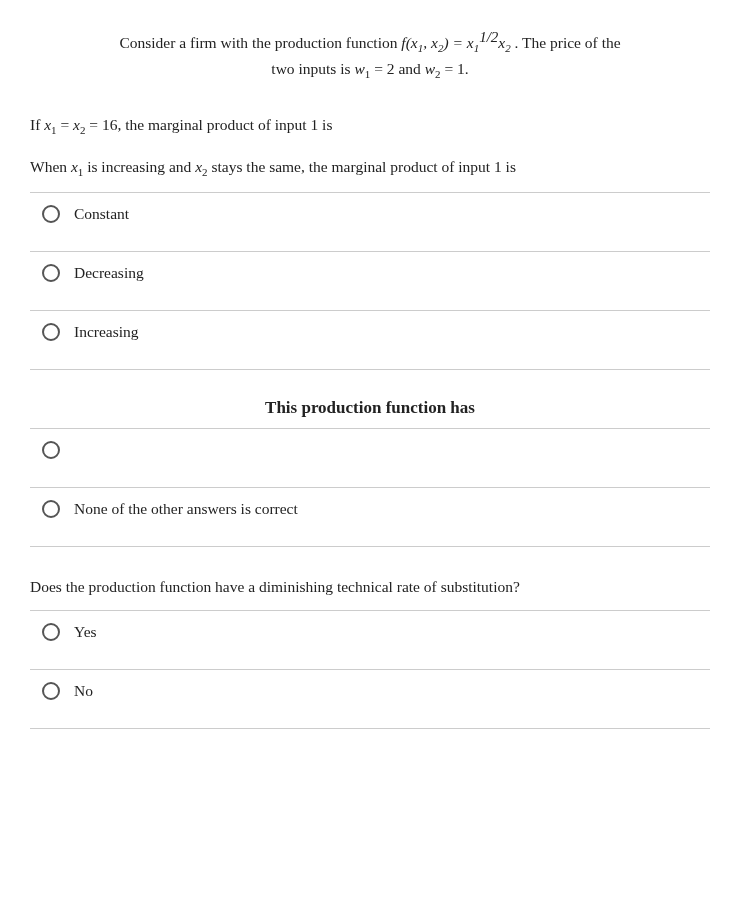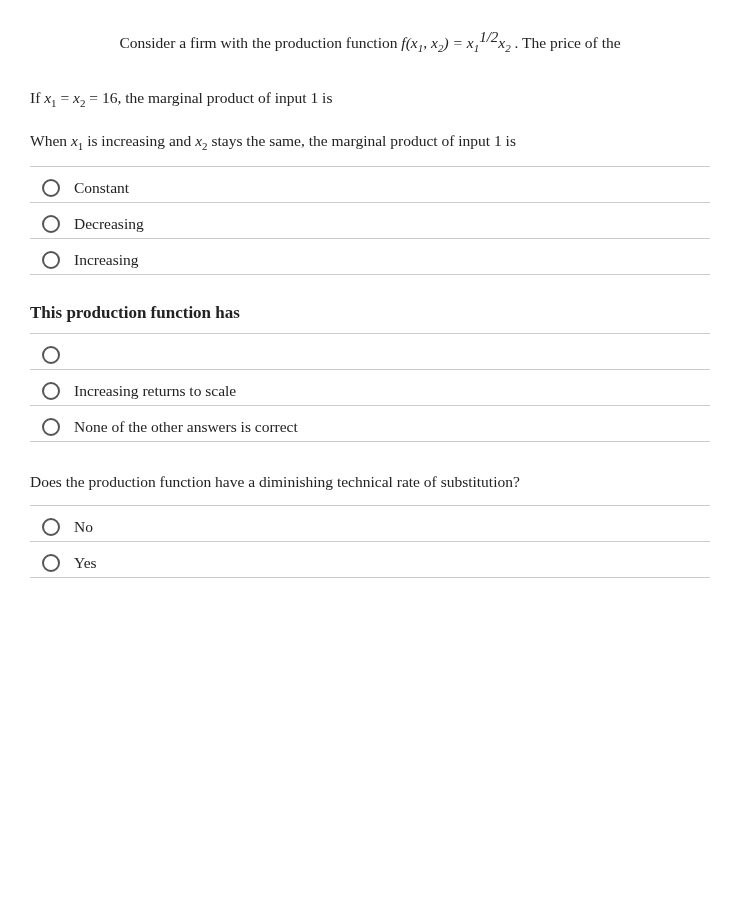--- a/index.html
+++ b/index.html
@@ -37,21 +37,21 @@
       font-size: 17px;
       font-weight: bold;
       margin: 22px 0 10px 0;
     }
     .radio-group {
       margin-bottom: 0;
     }
     .radio-option {
       display: flex;
       align-items: center;
-      padding: 12px 8px 5px 12px;
+      padding: 12px 8px 28px 12px;
       border-bottom: 1px solid #ccc;
       font-size: 15.5px;
       cursor: pointer;
     }
     .radio-option:first-child {
       border-top: 1px solid #ccc;
     }
     .radio-circle {
       width: 18px;
       height: 18px;
@@ -83,20 +83,23 @@
 <body>
 
 <div class="intro-text">
   <div>
     Consider a firm with the production function
     <span class="math">
       <i>f</i>(<i>x</i><sub>1</sub>, <i>x</i><sub>2</sub>) = <i>x</i><sub>1</sub><sup>1/2</sup><i>x</i><sub>2</sub>
     </span>.
     The price of the
   </div>
+  <div>
+    two inputs is <i>w</i><sub>1</sub> = 2 and <i>w</i><sub>2</sub> = 1.
+  </div>
 </div>
 
 <div class="question-block" style="margin-top: 18px; margin-bottom: 18px;">
   <div class="question-text">
     If <i>x</i><sub>1</sub> = <i>x</i><sub>2</sub> = 16, the marginal product of input 1 is
   </div>
 </div>
 
 <div class="question-block" style="margin-bottom: 12px;">
   <div class="question-text">
@@ -112,42 +115,38 @@
   <div class="radio-option">
     <span class="radio-circle"></span>
     <span>Decreasing</span>
   </div>
   <div class="radio-option">
     <span class="radio-circle"></span>
     <span>Increasing</span>
   </div>
 </div>
 
-<div class="section-heading" style="margin-top: 28px;">This production function has</div>
+<div class="section-heading" style="margin-top: 28px; text-align: center;">This production function has</div>
 
 <div class="radio-group">
   <div class="radio-option">
     <span class="radio-circle"></span>
-  </div>
-  <div class="radio-option">
-    <span class="radio-circle"></span>
-    <span>Increasing returns to scale</span>
   </div>
   <div class="radio-option">
     <span class="radio-circle"></span>
     <span>None of the other answers is correct</span>
   </div>
 </div>
 
 <div class="bottom-question">
   <div class="question-text">Does the production function have a diminishing technical rate of substitution?</div>
 </div>
 
 <div class="radio-group">
   <div class="radio-option">
     <span class="radio-circle"></span>
-    <span>No</span>
+    <span>Yes</span>
   </div>
   <div class="radio-option">
     <span class="radio-circle"></span>
-    <span>Yes</span>
+    <span>No</span>
   </div>
 </div>
 
 </body></html>

